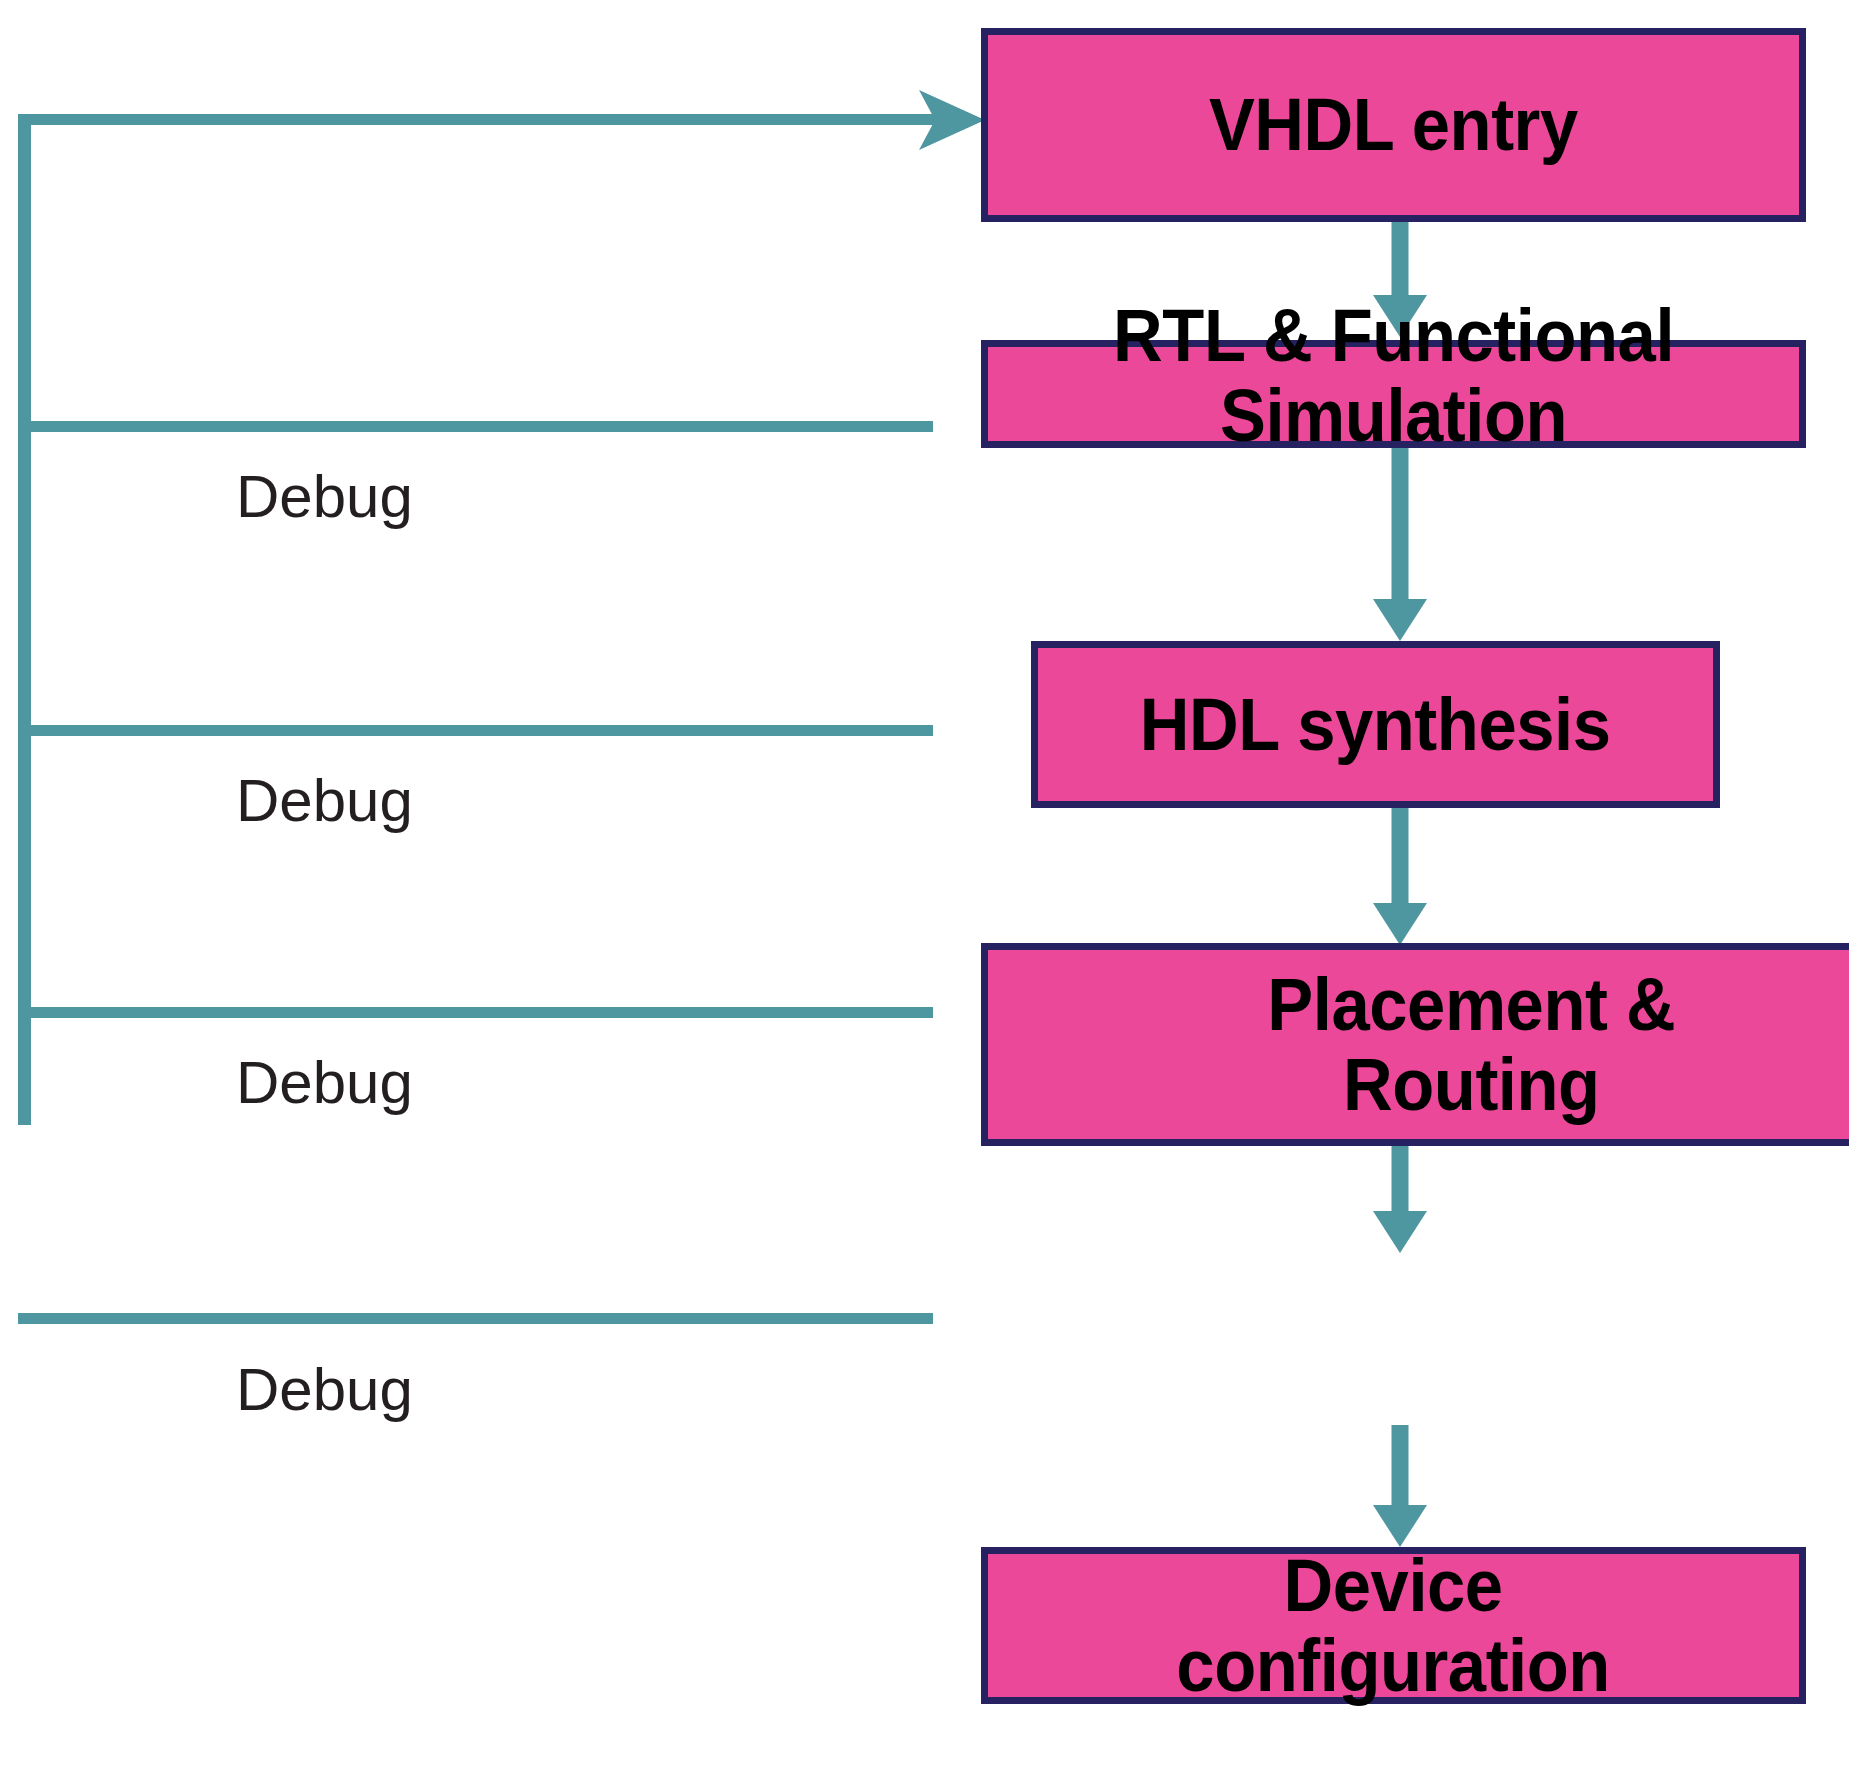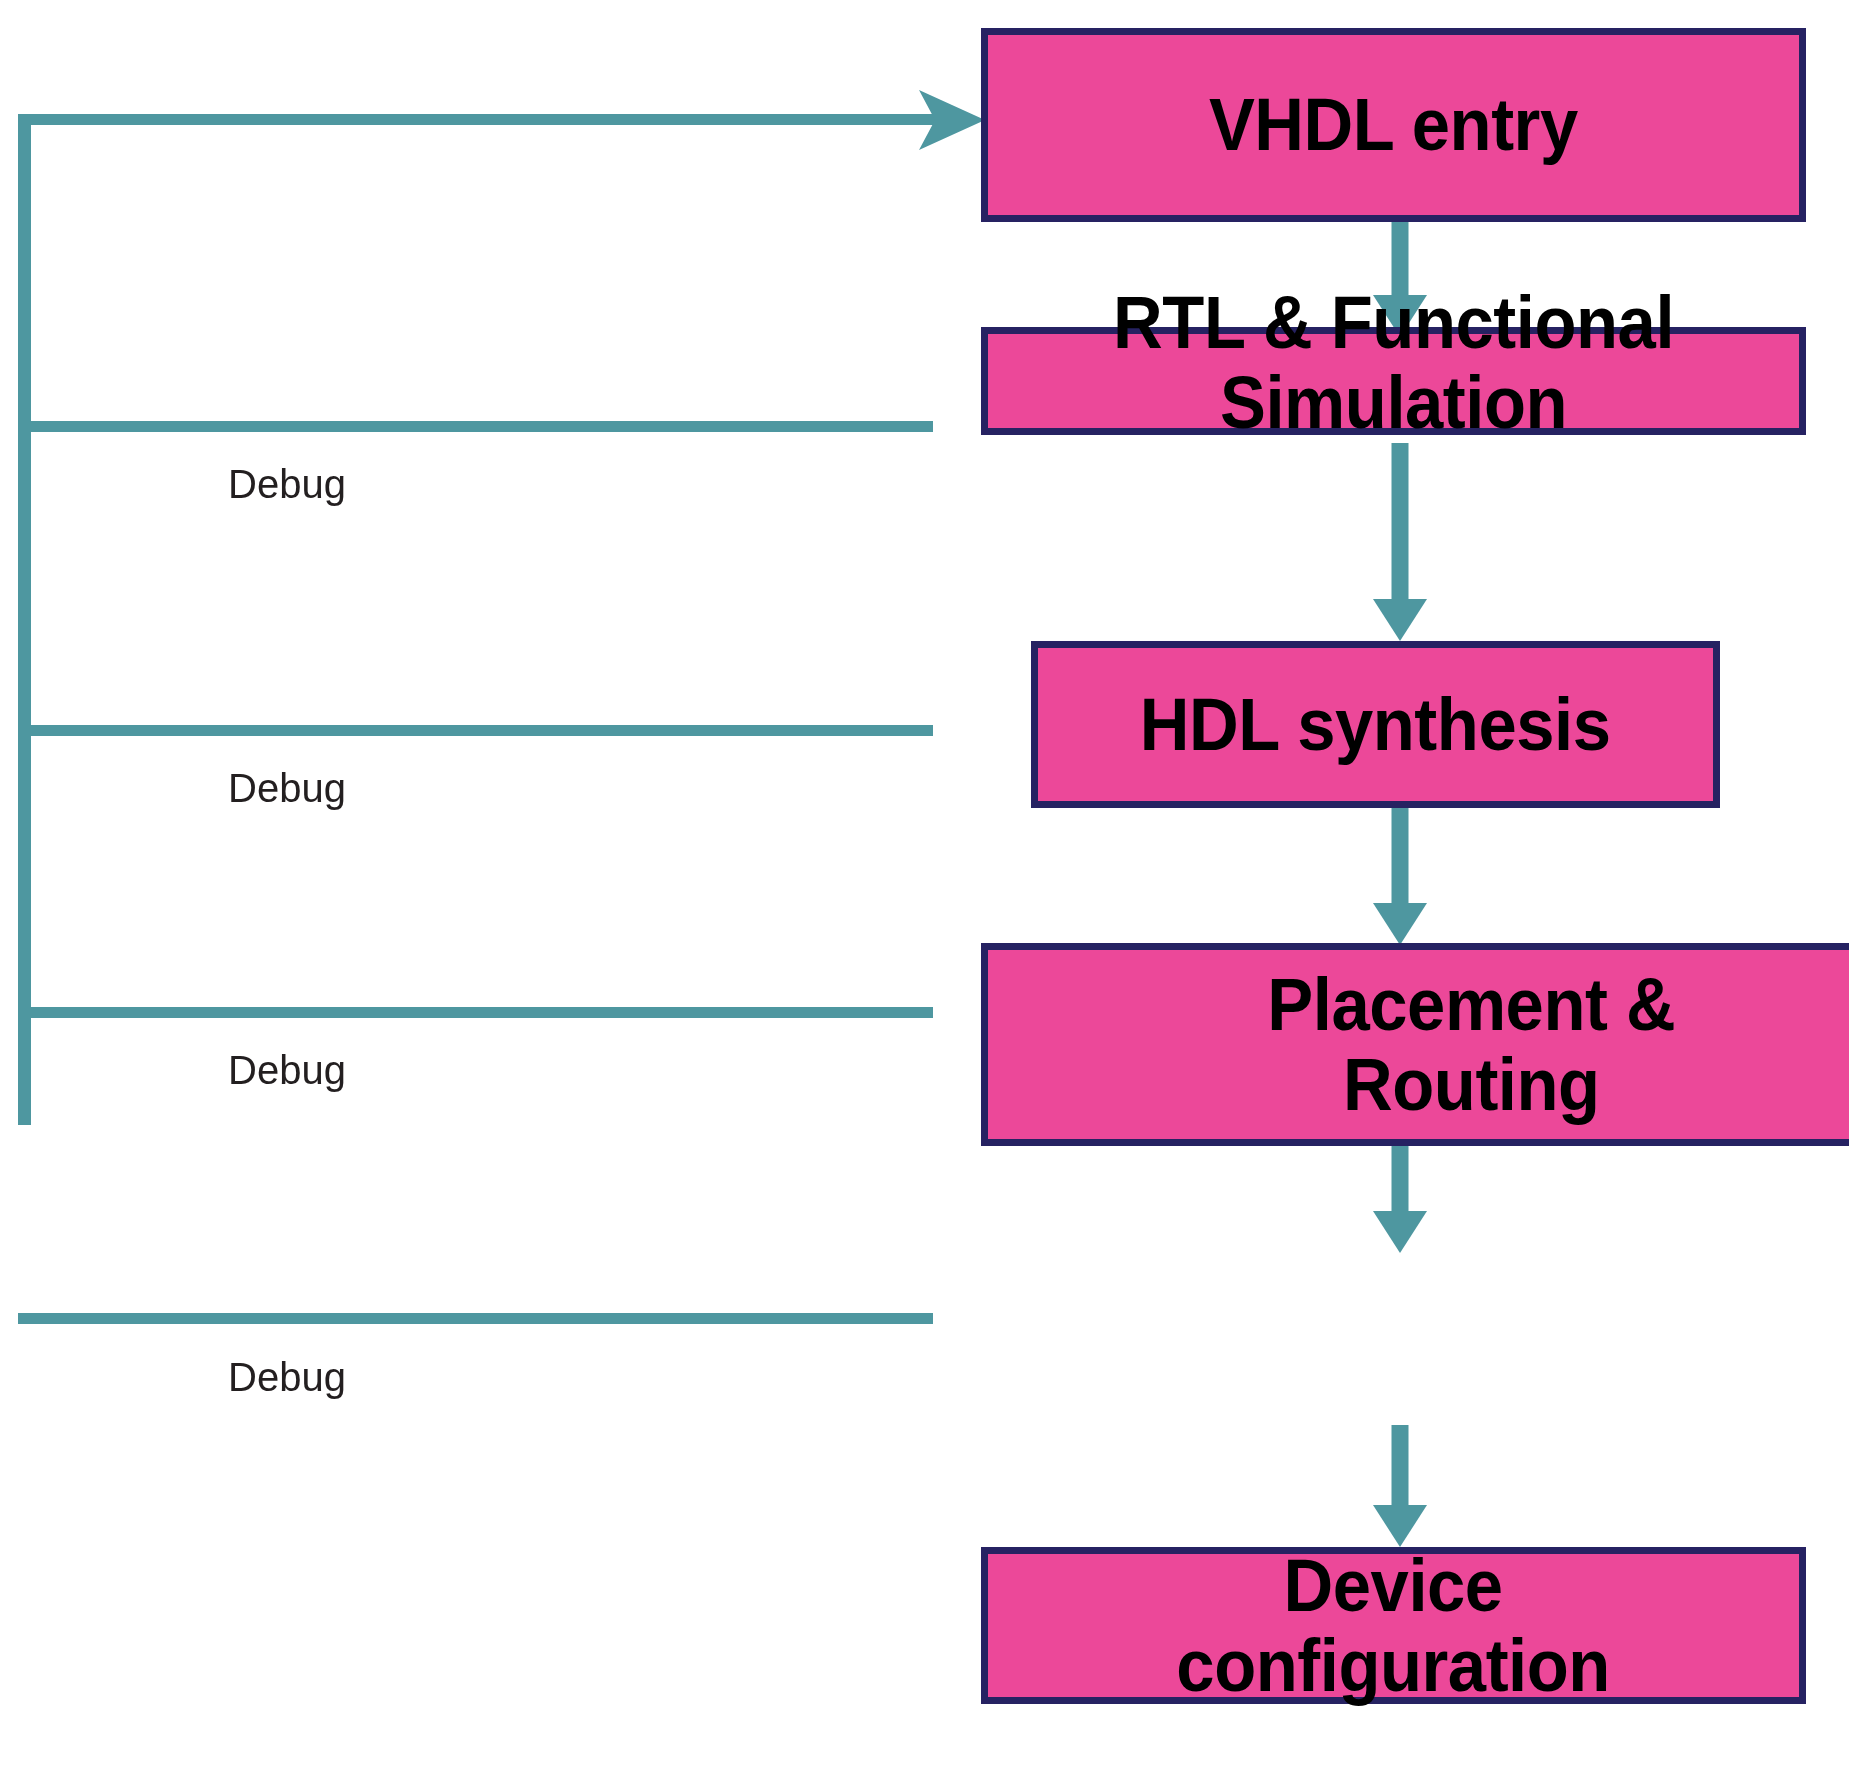--- a/index.html
+++ b/index.html
@@ -53,24 +53,25 @@
     background: #4E97A0;
     height: 11px;
     z-index: 2;
   }
 
   
   .debug-label {
     position: absolute;
     font-family: "Liberation Sans", sans-serif;
     font-weight: normal;
-    font-size: 40px;
+    font-size: 60px;
     color: #231F20;
     white-space: nowrap;
     z-index: 3;
+    margin-left: 8px;
   }
 
   
   .down-arrow {
     position: absolute;
     z-index: 4;
   }
   .down-arrow .shaft {
     position: absolute;
     left: 50%;
@@ -151,21 +152,21 @@
 
   <div class="down-arrow" style="left:1372px; top:1425px; width:56px; height:122px;">
     <div class="shaft" style="height:80px;"></div>
     <div class="head"></div>
   </div>
 
   <div class="proc-box" style="left:981px; top:28px; width:825px; height:194px;">
     <span class="proc-label">VHDL entry</span>
   </div>
 
-  <div class="proc-box" style="left:981px; top:327px; width:825px; height:108px; padding-bottom:37px;">
+  <div class="proc-box" style="left:981px; top:340px; width:825px; height:108px; padding-bottom:37px;">
     <span class="proc-label">RTL &amp; Functional
 Simulation</span>
   </div>
 
   <div class="proc-box" style="left:1031px; top:641px; width:689px; height:167px;">
     <span class="proc-label">HDL synthesis</span>
   </div>
 
   <div class="proc-box" style="left:981px; top:943px; width:969px; height:203px;padding-left:12px;">
     <span class="proc-label">Placement &amp;

